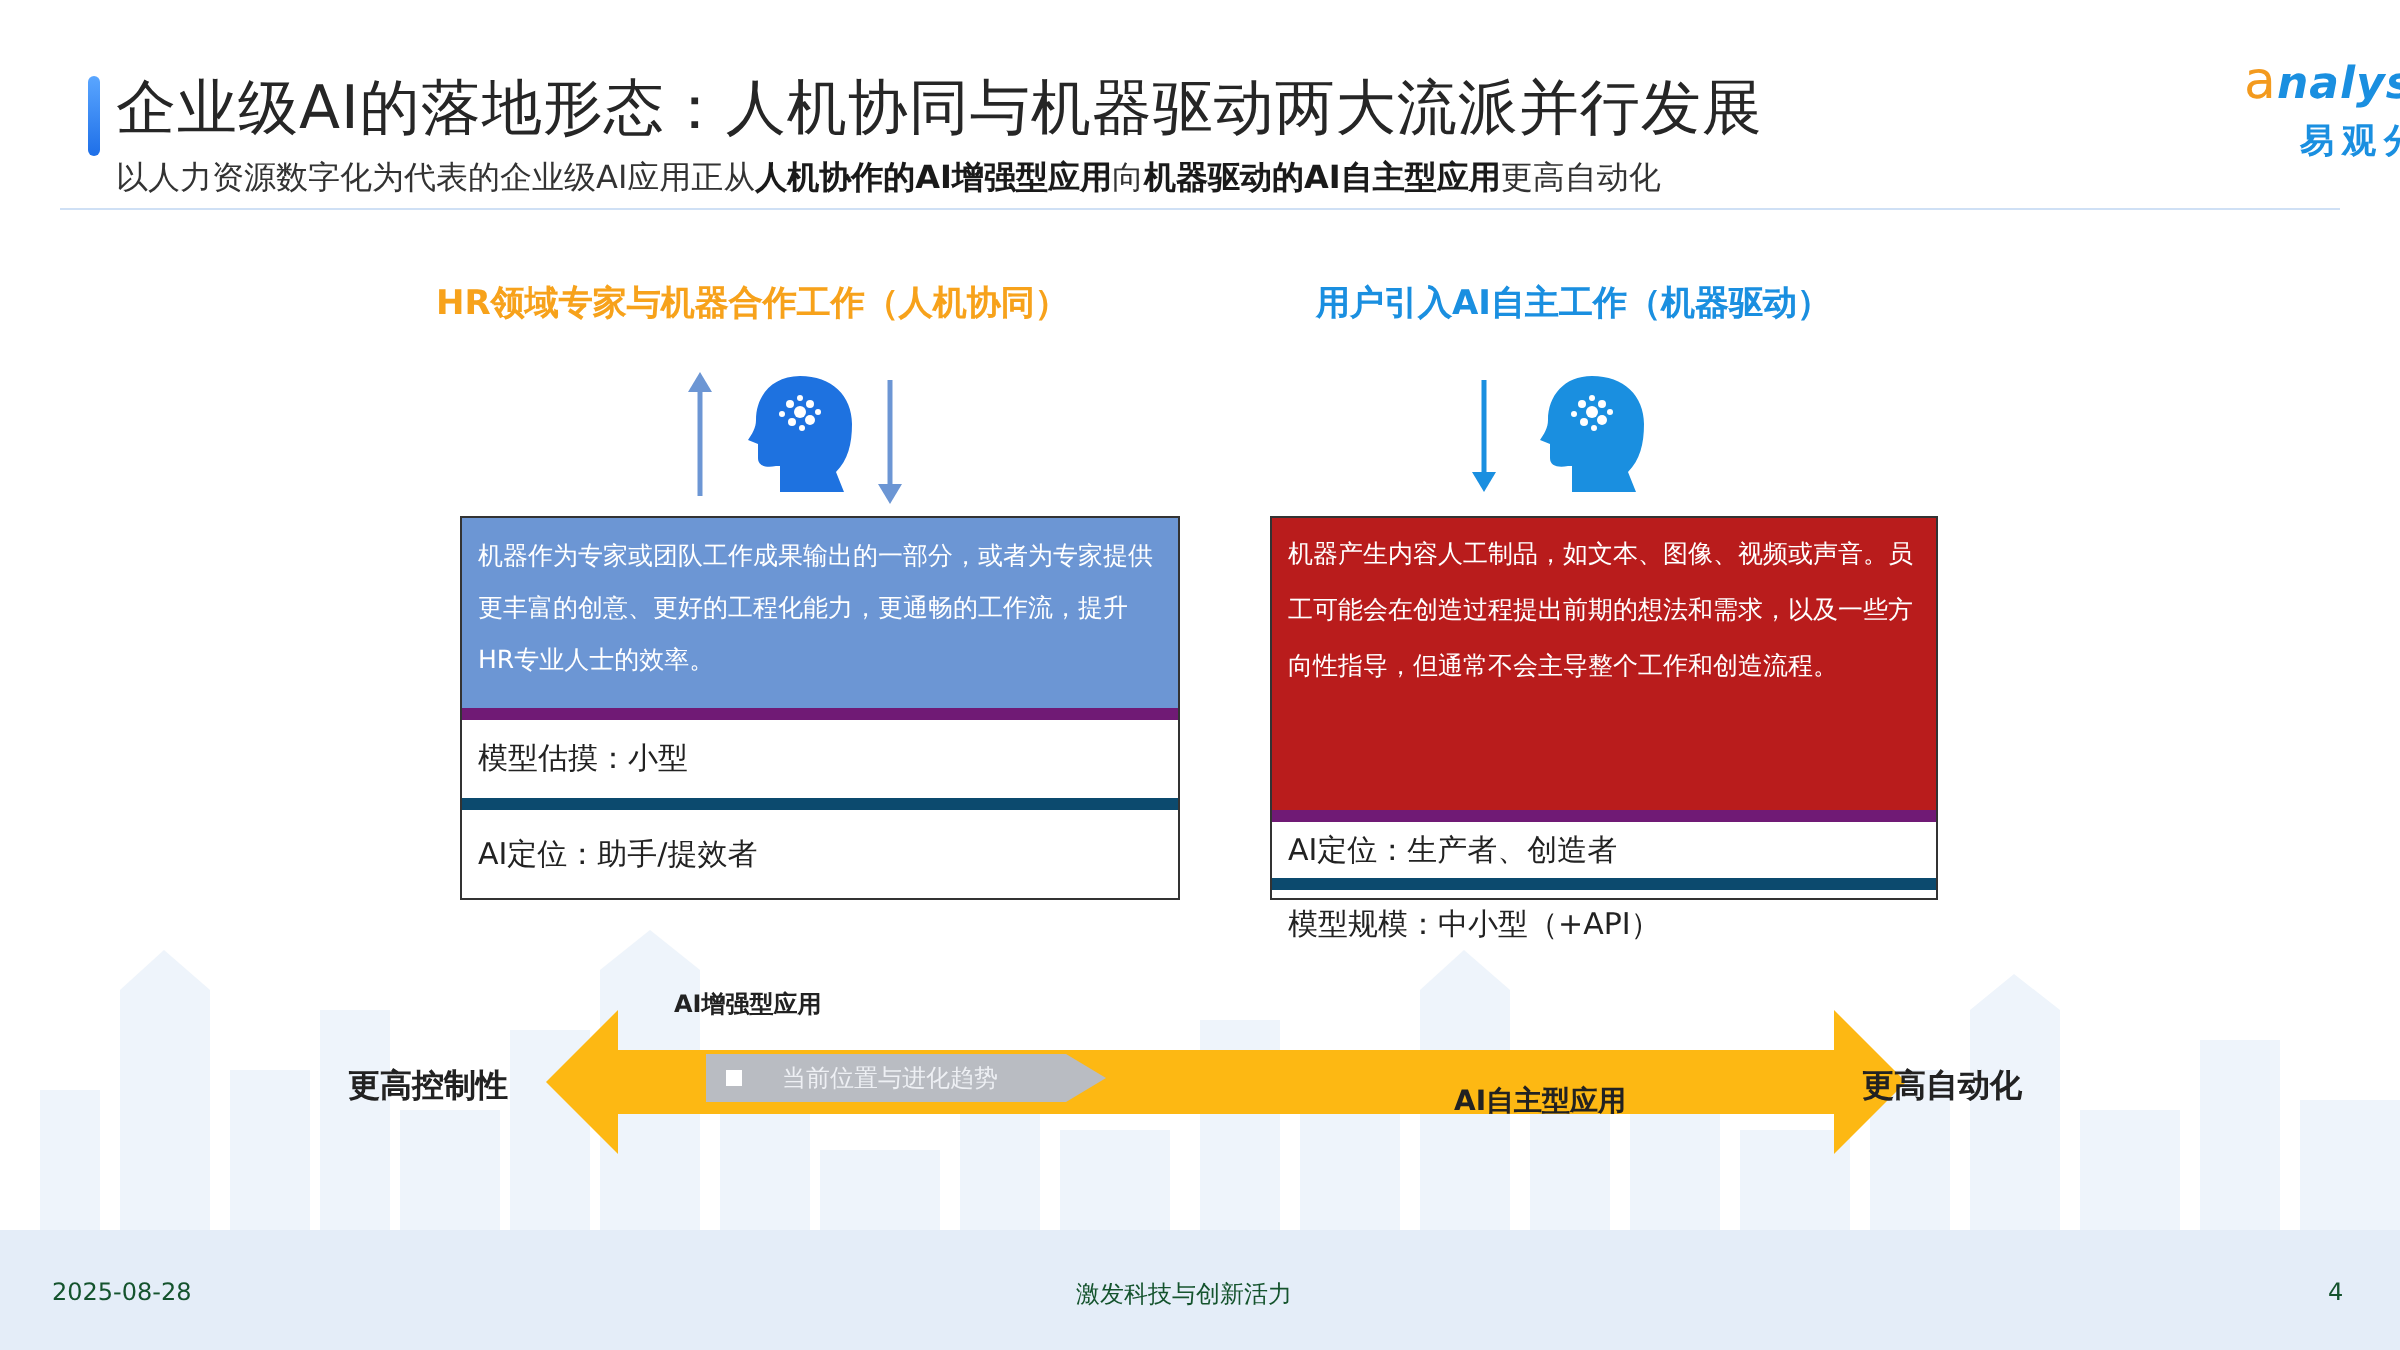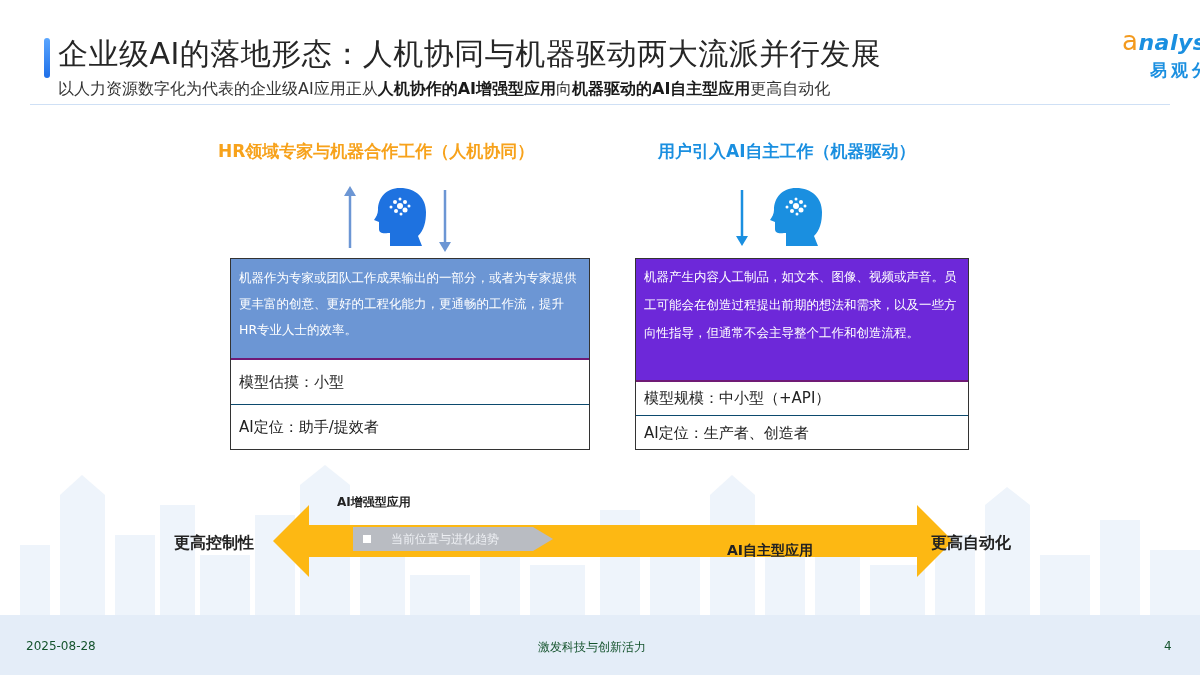--- a/index.html
+++ b/index.html
@@ -29,24 +29,24 @@
   .col-title.right { left: 658px; top: 140px; color: #1a8fe0; }
 
   .arrow-v { position: absolute; width: 12px; }
   .arrow-v svg { display: block; }
 
   .head-icon { position: absolute; width: 52px; height: 60px; }
 
   .card { position: absolute; background: #fff; border: 1px solid #333; z-index: 2; }
   .card.left { left: 230px; top: 258px; width: 360px; height: 192px; }
   .card.right { left: 635px; top: 258px; width: 334px; height: 192px; }
-  .card-desc { color: #fff; font-size: 12.5px; line-height: 26px; padding: 6px 8px 4px 8px; border-bottom: 2px solid #701a75; }
+  .card-desc { color: #fff; font-size: 12.5px; line-height: 26px; padding: 6px 8px 4px 8px; border-bottom: 6px solid #701a75; }
   .card.left .card-desc { background: #6c96d4; height: 101px; }
-  .card.right .card-desc { background: #6d28d9; height: 123px; padding-top: 4px; line-height: 28px; }
-  .card-row { font-size: 15px; color: #222; padding: 0 8px; border-bottom: 1px solid #0c4a6e; display: flex; align-items: center; }
+  .card.right .card-desc { background: #b91c1c; height: 152px; padding-top: 4px; line-height: 28px; }
+  .card-row { font-size: 15px; color: #222; padding: 0 8px; border-bottom: 6px solid #0c4a6e; display: flex; align-items: center; }
   .card.left .card-row { height: 45px; }
   .card.right .card-row { height: 34px; }
   .card-row:last-child { border-bottom: none; }
 
   
   .big-arrow { position: absolute; left: 273px; top: 505px; width: 680px; height: 72px; z-index: 2; }
   .legend-tag { position: absolute; left: 353px; top: 527px; height: 24px; width: 200px; z-index: 3; }
   .legend-tag svg { position: absolute; left: 0; top: 0; }
   .legend-square { position: absolute; left: 10px; top: 8px; width: 8px; height: 8px; background: #fff; }
   .legend-text { position: absolute; left: 38px; top: 4px; font-size: 12px; color: #eef0f4; white-space: nowrap; text-align: right; }
@@ -171,22 +171,22 @@
         <circle cx="26" cy="13" r="1.5"></circle>
         <circle cx="35" cy="20" r="1.5"></circle>
         <circle cx="17" cy="21" r="1.5"></circle>
         <circle cx="27" cy="28" r="1.5"></circle>
       </g>
   </svg>
 </div>
 
 <div class="card right">
   <div class="card-desc">机器产生内容人工制品，如文本、图像、视频或声音。员工可能会在创造过程提出前期的想法和需求，以及一些方向性指导，但通常不会主导整个工作和创造流程。</div>
+  <div class="card-row">AI定位：生产者、创造者</div>
   <div class="card-row">模型规模：中小型（+API）</div>
-  <div class="card-row">AI定位：生产者、创造者</div>
 </div>
 
 <div class="axis-label top-left">AI增强型应用</div>
 <div class="axis-label top-right">AI自主型应用</div>
 
 <div class="big-arrow">
   <svg width="680" height="72" viewBox="0 0 680 72">
     <polygon points="0,36 36,0 36,20 644,20 644,0 680,36 644,72 644,52 36,52 36,72" fill="#fdb813"></polygon>
   </svg>
 </div>

